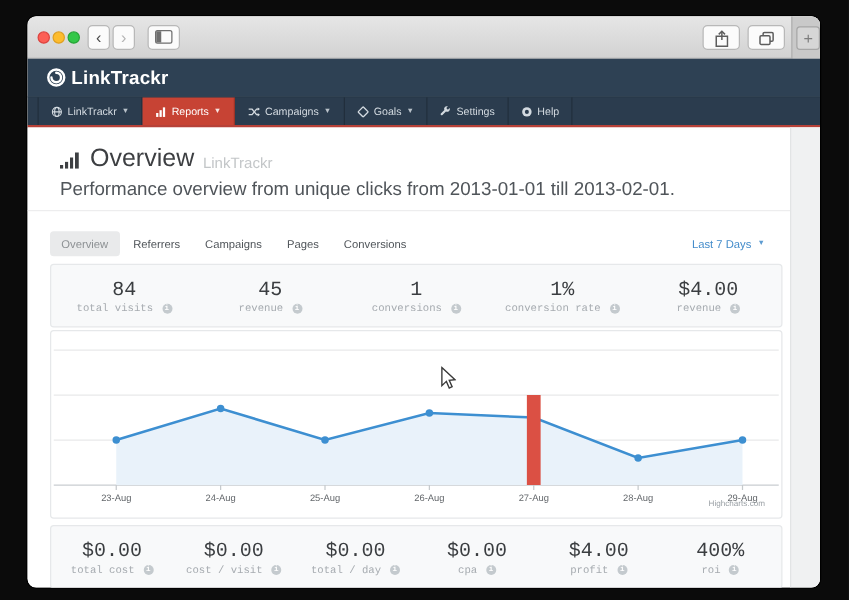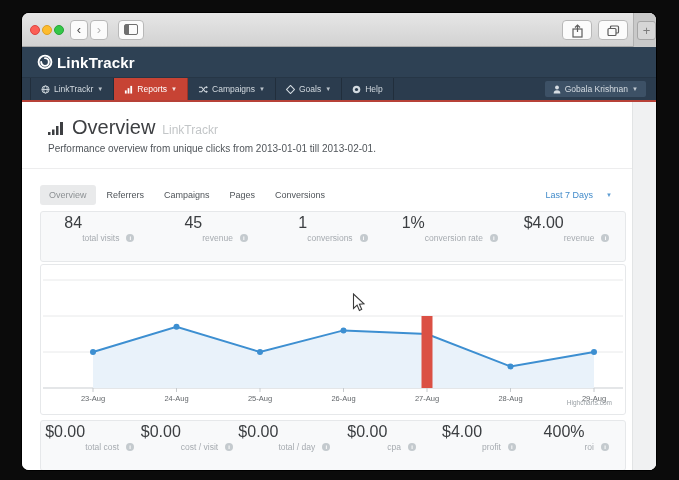--- a/index.html
+++ b/index.html
@@ -46,34 +46,34 @@
   .redline { height:2px; background:#b74138; }
 
   
   .content { position:absolute; top:89px; left:0; right:0; bottom:0; background:#fff; }
   .scroll-gutter { position:absolute; right:0; top:0; bottom:0; width:24px; background:#f0f1f2; border-left:1px solid #e2e4e5; }
 
   .page-head { position:absolute; top:14px; left:26px; right:50px; }
   .title-row { display:flex; align-items:center; gap:7px; }
   .page-title { font-size:20px; color:#3d3f42; }
   .title-suffix { font-size:12px; color:#c3c6c8; margin-top:4px; }
-  .subtitle { margin-top:4px; font-size:10px; color:#50555a; }
+  .subtitle { margin-top:4px; font-size:15px; color:#50555a; }
 
   .head-divider { position:absolute; top:66px; left:0; right:24px; height:1px; background:#ededee; }
 
   .tabs-row { position:absolute; top:80px; left:18px; right:44px; height:25px; display:flex; align-items:center; gap:2px; }
   .tab { font-size:9px; color:#4f5459; padding:5px 9px; border-radius:3px; cursor:default; }
   .tab.active { background:#e9eaeb; color:#8d9194; }
-  .range-sel { margin-left:auto; font-size:9px; color:#428bca; display:flex; align-items:center; gap:13px; cursor:default;text-align:right; }
+  .range-sel { margin-left:auto; font-size:9px; color:#428bca; display:flex; align-items:center; gap:5px; cursor:default;text-align:right; }
 
   .card { position:absolute; left:18px; width:586px; border:1px solid #e6e8ea; border-radius:3px; }
   .stats-card { background:#f8f9fa; height:51px; display:flex; }
   #stats-top { top:109px; }
   #stats-bottom { top:318px; height:51px; }
-  .stat { flex:1; display:flex; flex-direction:row; justify-content:center; padding-top:2px; }
+  .stat { flex:1; display:flex; flex-direction:column; align-items:center; justify-content:center; padding-top:2px;font-family:Liberation Mono, monospace; }
   .stat-value { font-size:16px; color:#3b3e41; }
   .stat-label { margin-top:1px; font-size:8.5px; color:#a6abb0; display:flex; align-items:center; gap:7px; }
   .info-ic { display:inline-block; width:8px; height:8px; border-radius:50%; background:#c4cace; color:#fff;
              font-size:6px; line-height:8px; text-align:center; font-weight:bold; }
 
   .chart-card { top:162px; height:151px; background:#fff; overflow:hidden;padding-left:12px; }
   .chart-card svg.plot { position:absolute; left:0; top:0; }
   .axis-label { font-family:"Liberation Sans",sans-serif; font-size:7.5px; fill:#63676b; }
   .credit { font-family:"Liberation Sans",sans-serif; font-size:6.5px; fill:#9aa0a5; }
   .cursor { position:absolute; left:311px; top:28px; }
@@ -150,32 +150,30 @@
       </div>
       <div class="nav-item">
         <svg width="9" height="9" viewBox="0 0 10 10">
           <path d="M5 0.5 L9.5 5 L5 9.5 L0.5 5 Z" fill="none" stroke="#d3dae0" stroke-width="1.2"></path>
         </svg>
         <span>Goals</span>
         <span class="caret">▼</span>
       </div>
       <div class="nav-item">
         <svg width="9" height="9" viewBox="0 0 10 10">
+          <path d="M8.5 1.5 a2.4 2.4 0 0 1 -3.2 3.2 L2.2 7.8 a1 1 0 0 1 -1.4 -1.4 L3.9 3.3 a2.4 2.4 0 0 1 3.2 -3.2 L5.6 1.6 l1.4 1.4 Z" fill="#d3dae0"></path>
+        </svg>
+        <span>Settings</span>
+      </div>
+      <div class="nav-item">
+        <svg width="9" height="9" viewBox="0 0 10 10">
           <circle cx="5" cy="5" r="4.2" fill="#d3dae0"></circle>
           <circle cx="5" cy="5" r="1.8" fill="#2b3c4e"></circle>
         </svg>
         <span>Help</span>
-      </div>
-      <div class="user-pill">
-        <svg width="8" height="9" viewBox="0 0 10 11">
-          <circle cx="5" cy="3" r="2.4" fill="#d7dde3"></circle>
-          <path d="M0.8 10.5 a4.2 4 0 0 1 8.4 0 Z" fill="#d7dde3"></path>
-        </svg>
-        <span>Gobala Krishnan</span>
-        <span class="caret">▼</span>
       </div>
     </div>
     <div class="redline"></div>
 
     <div class="content">
       <div class="scroll-gutter"></div>
 
       <div class="page-head">
         <div class="title-row">
           <svg width="17" height="15" viewBox="0 0 17 15">

